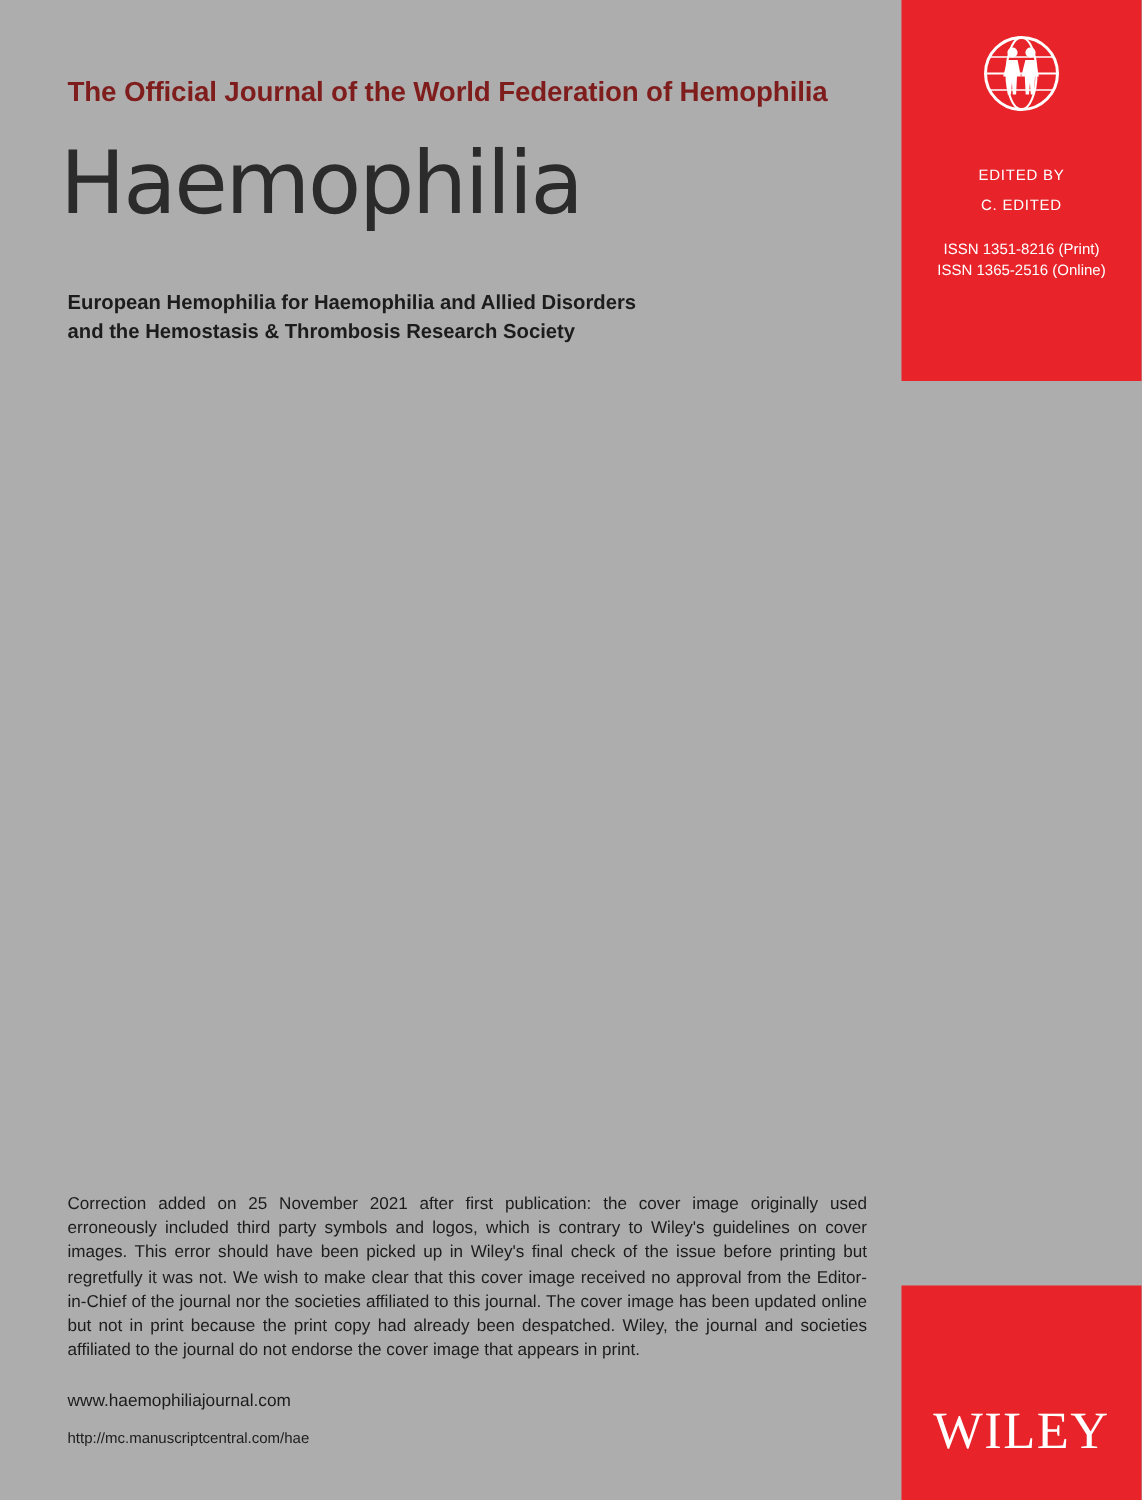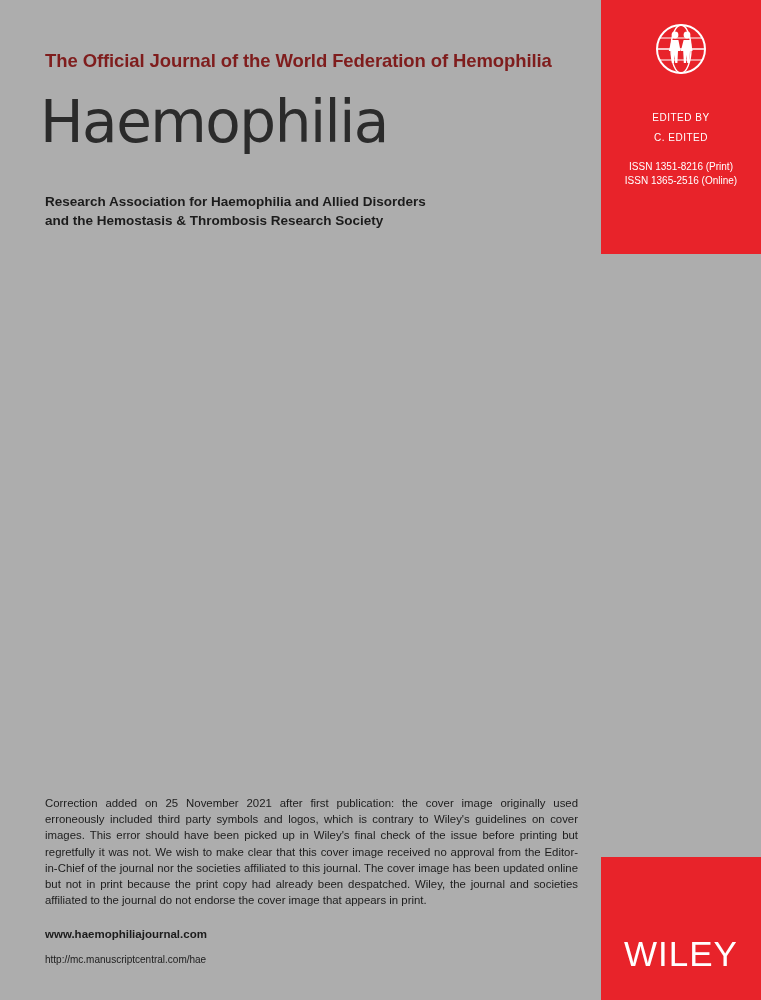--- a/index.html
+++ b/index.html
@@ -105,21 +105,21 @@
     text-align: justify;
     color: #1c1c1c;
   }
 
   
   .url-main {
     position: absolute;
     left: 45px;
     top: 928px;
     font-size: 11.5px;
-    font-weight: bold;
+    font-weight: normal;
     color: #1c1c1c;
   }
   .url-sub {
     position: absolute;
     left: 45px;
     top: 954px;
     font-size: 10px;
     color: #1c1c1c;
   }
 
@@ -132,21 +132,21 @@
     height: 143px;
     background: #e8232a;
     color: #ffffff;
   }
   .wiley-word {
     position: absolute;
     left: 0;
     right: 0;
     bottom: 26px;
     text-align: center;
-    font-family: Liberation Sans, sans-serif;
+    font-family: Liberation Serif, serif;
     font-size: 35px;
     letter-spacing: 1px;
     font-weight: normal;
   }
 </style>
 </head>
 <body>
 
 <div class="cover">
 
@@ -176,21 +176,21 @@
 
     <div class="issn">
       <div>ISSN 1351-8216 (Print)</div>
       <div>ISSN 1365-2516 (Online)</div>
     </div>
   </div>
 
   <div class="official">The Official Journal of the World Federation of Hemophilia</div>
   <div class="journal-title">Haemophilia</div>
   <div class="societies">
-    <div>Research Association for Haemophilia and Allied Disorders</div>
+    <div>European Hemophilia for Haemophilia and Allied Disorders</div>
     <div>and the Hemostasis &amp; Thrombosis Research Society</div>
   </div>
 
   <div class="correction">Correction added on 25 November 2021 after first publication: the cover image originally used erroneously included third party symbols and logos, which is contrary to Wiley's guidelines on cover images. This error should have been picked up in Wiley's final check of the issue before printing but regretfully it was not. We wish to make clear that this cover image received no approval from the Editor-in-Chief of the journal nor the societies affiliated to this journal. The cover image has been updated online but not in print because the print copy had already been despatched. Wiley, the journal and societies affiliated to the journal do not endorse the cover image that appears in print.</div>
 
   <div class="url-main">www.haemophiliajournal.com</div>
   <div class="url-sub">http://mc.manuscriptcentral.com/hae</div>
 
   <div class="wiley-block">
     <div class="wiley-word">WILEY</div>

